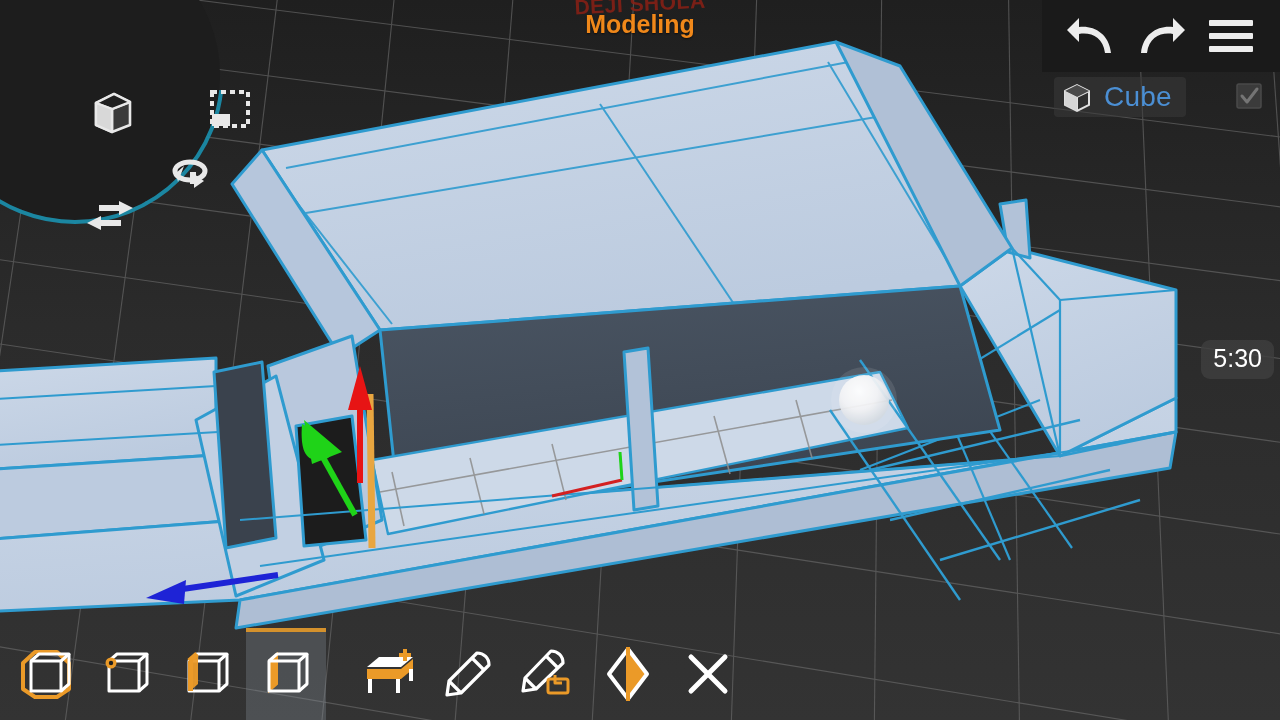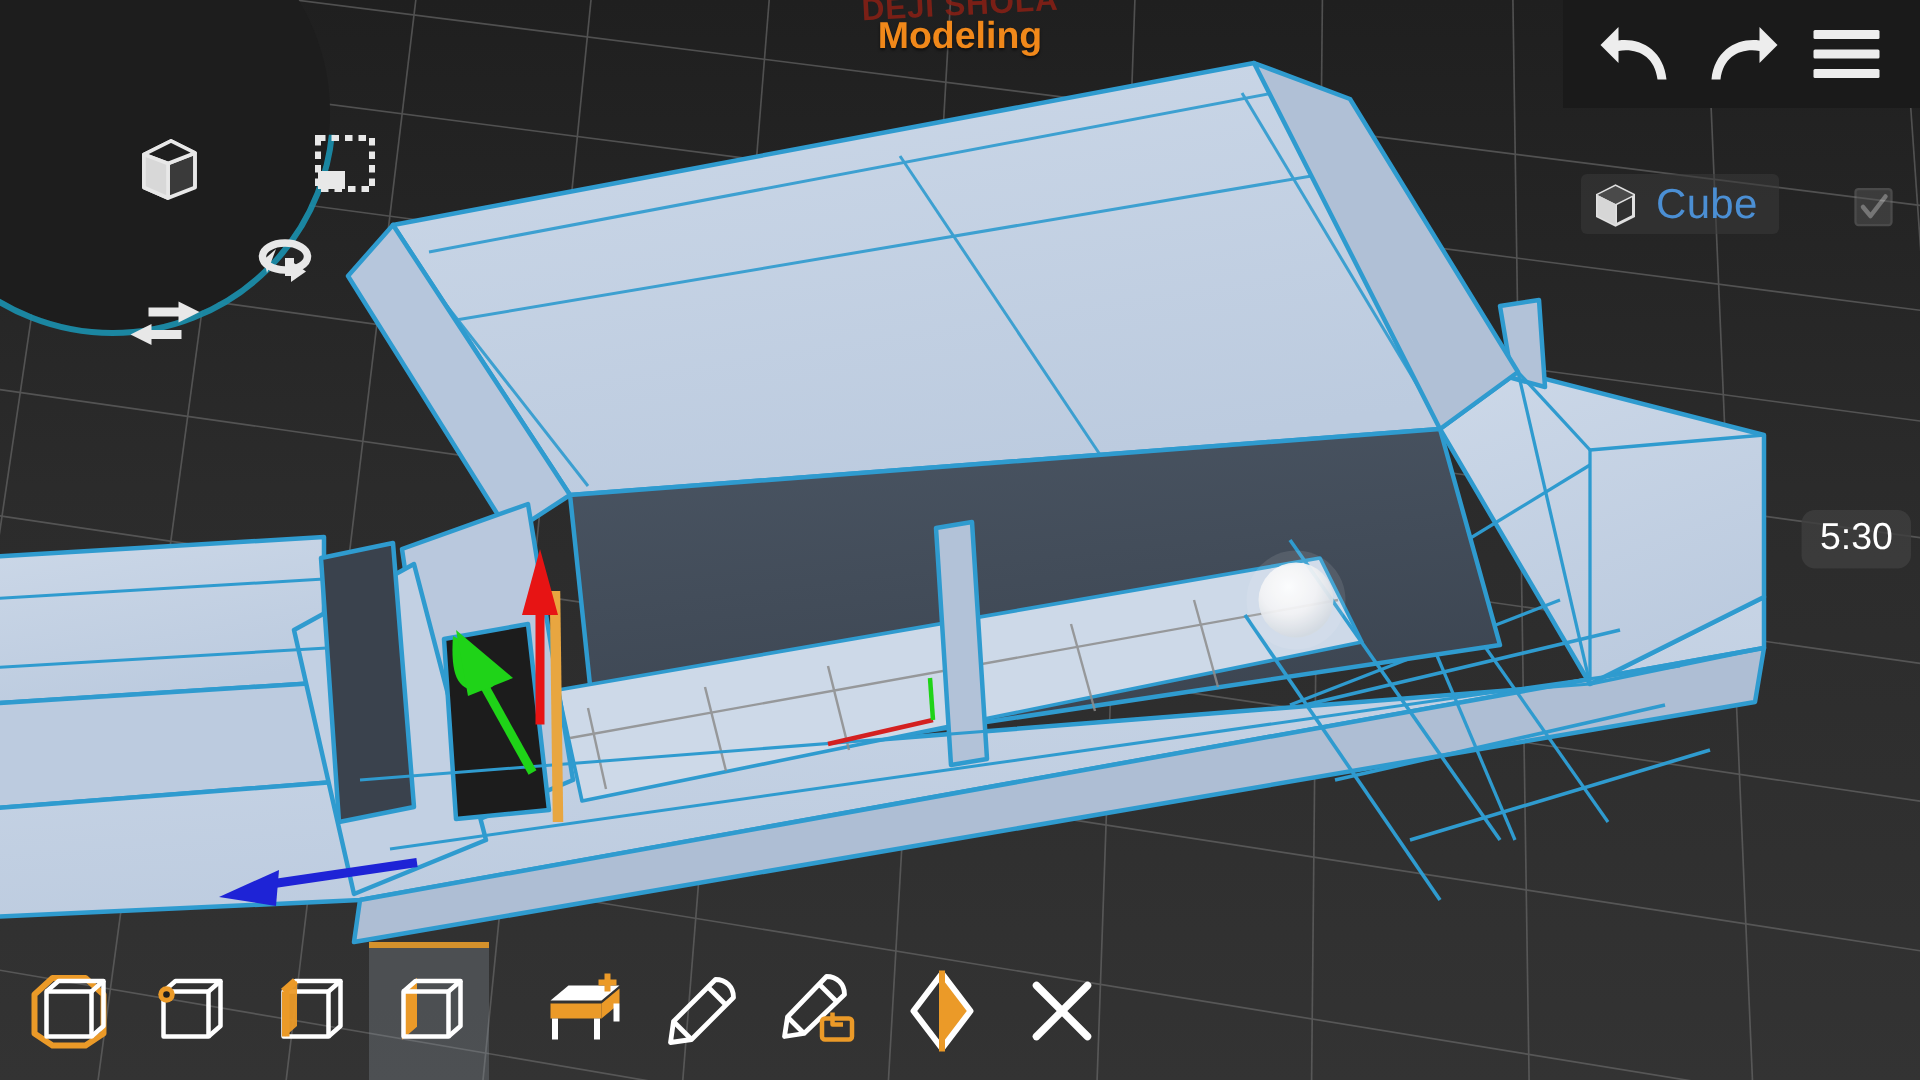--- a/index.html
+++ b/index.html
@@ -106,24 +106,24 @@
     justify-content: space-around;
     padding: 0 14px;
     box-sizing: border-box;
     z-index: 40;
   }
   .tr-btn { width: 56px; height: 48px; display:flex; align-items:center; justify-content:center; cursor:pointer; }
 
   
   #object-row {
     position: absolute;
-    right: 0; top: 102px;
+    right: 0; top: 70px;
     width: 238px; height: 54px;
     display: flex;
-    align-items: flex-end;
+    align-items: center;
     gap: 10px;
     padding: 0 14px 0 12px;
     box-sizing: border-box;
     z-index: 40;
   }
   #object-chip {
     display:flex; align-items:center; gap:10px;
     background: rgba(58,58,58,0.55);
     border-radius: 4px;
     padding: 3px 14px 3px 6px;

